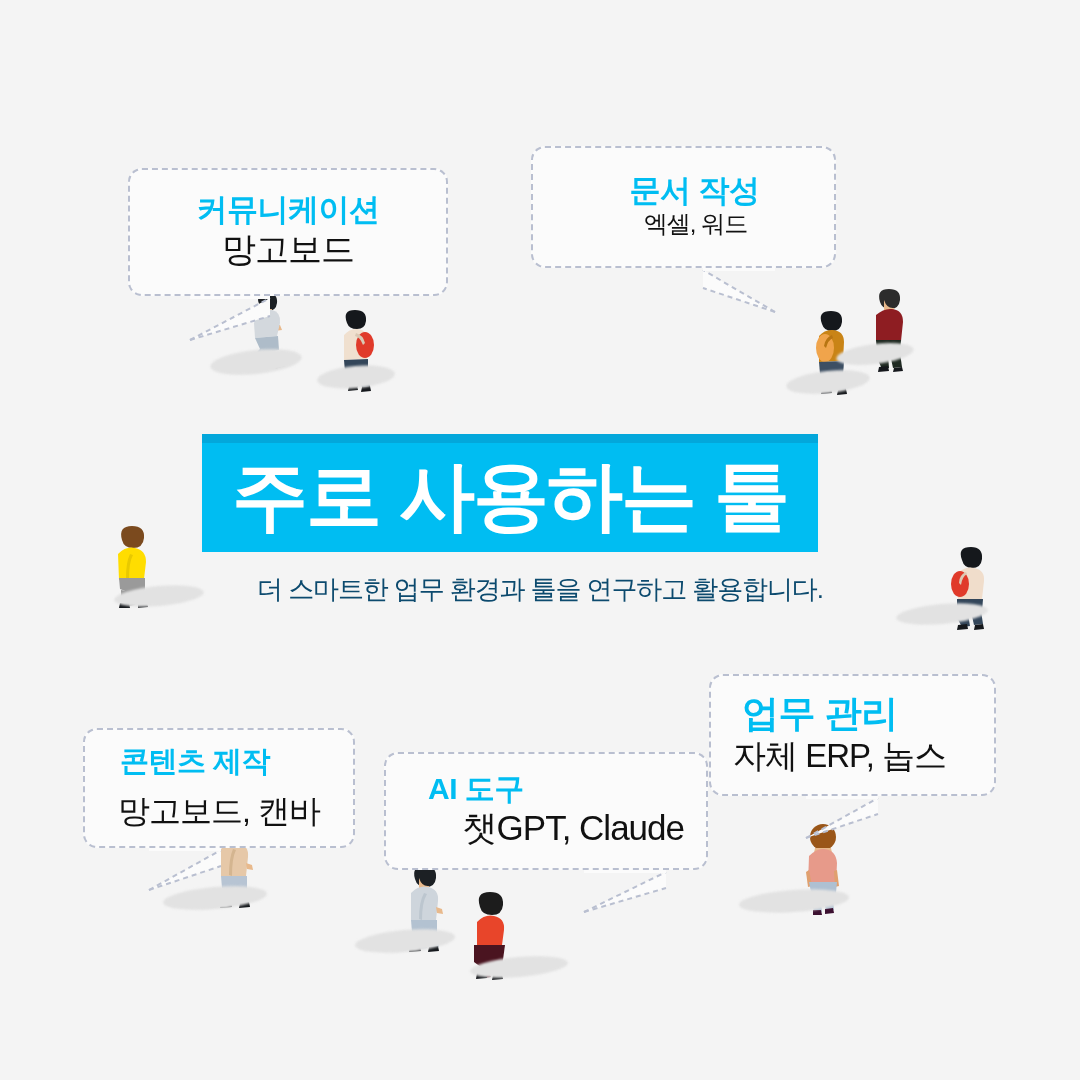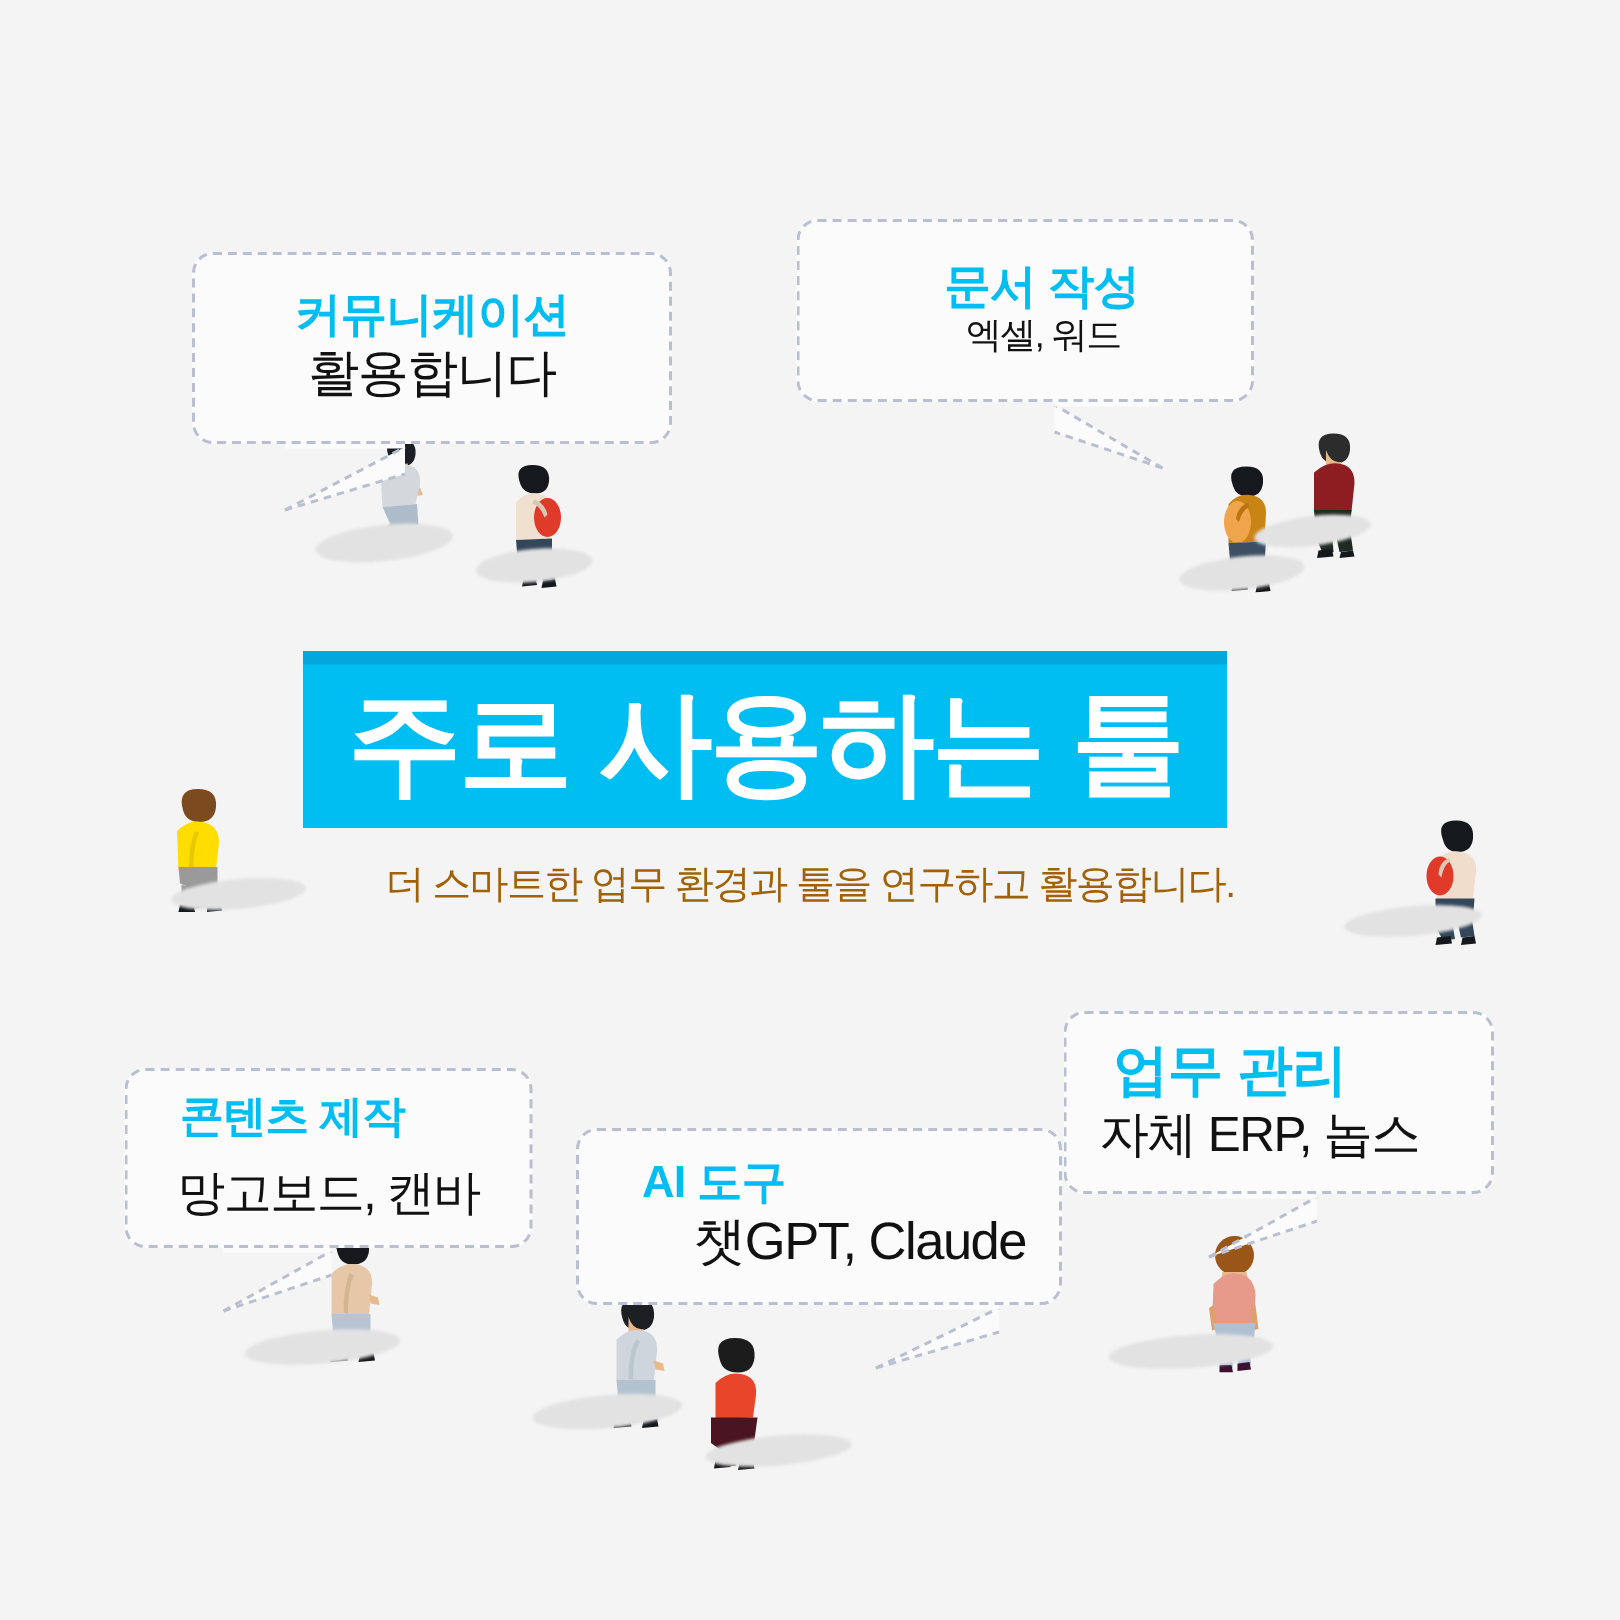--- a/index.html
+++ b/index.html
@@ -77,21 +77,21 @@
     white-space: nowrap;
     margin-top: -4px;
   }
   #subtitle {
     position: absolute;
     left: 0;
     top: 572px;
     width: 1080px;
     text-align: center;
     font-size: 26px;
-    color: #a16207;
+    color: #0c4a6e;
     letter-spacing: -1.1px;
     white-space: nowrap;
   }
 
   
   .person { position: absolute; }
   .shadow {
     position: absolute;
     background: #e2e2e2;
     border-radius: 50%;
@@ -251,21 +251,21 @@
     </svg>
   </div>
 
   <div id="banner">
     <span id="banner-text">주로 사용하는 툴</span>
   </div>
   <div id="subtitle">더 스마트한 업무 환경과 툴을 연구하고 활용합니다.</div>
 
   <div class="bubble" style="left:128px; top:168px; width:320px; height:128px;">
     <div class="b-title" style="font-size:31px; text-align:center;">커뮤니케이션</div>
-    <div class="b-sub" style="font-size:34px; text-align:center;">활용합니다</div>
+    <div class="b-sub" style="font-size:34px; text-align:center;">망고보드</div>
     <div class="tail" style="left:58px; top:126px;">
       <svg width="90" height="46" viewBox="0 0 90 46">
         <polygon points="2,44 82,2 82,20" fill="#fbfbfb"></polygon>
         <path d="M2 44 L82 2" stroke="#b9bfd0" stroke-width="2" stroke-dasharray="5 4" fill="none"></path>
         <path d="M2 44 L82 20" stroke="#b9bfd0" stroke-width="2" stroke-dasharray="5 4" fill="none"></path>
         <rect x="2" y="0" width="80" height="3" fill="#fbfbfb"></rect>
       </svg>
     </div>
   </div>
 
@@ -275,21 +275,21 @@
     <div class="tail" style="left:168px; top:120px;">
       <svg width="80" height="46" viewBox="0 0 80 46">
         <polygon points="74,44 2,2 2,20" fill="#fbfbfb"></polygon>
         <path d="M74 44 L2 2" stroke="#b9bfd0" stroke-width="2" stroke-dasharray="5 4" fill="none"></path>
         <path d="M74 44 L2 20" stroke="#b9bfd0" stroke-width="2" stroke-dasharray="5 4" fill="none"></path>
         <rect x="2" y="0" width="72" height="3" fill="#fbfbfb"></rect>
       </svg>
     </div>
   </div>
 
-  <div class="bubble" style="left:83px; top:712px; width:272px; height:120px;gap:14px;">
+  <div class="bubble" style="left:83px; top:728px; width:272px; height:120px;gap:14px;">
     <div class="b-title" style="font-size:29px; text-align:left; padding-left:13px;">콘텐츠 제작</div>
     <div class="b-sub" style="font-size:32px; text-align:center;">망고보드, 캔바</div>
     <div class="tail" style="left:62px; top:118px;">
       <svg width="80" height="44" viewBox="0 0 80 44">
         <polygon points="2,42 74,2 74,18" fill="#fbfbfb"></polygon>
         <path d="M2 42 L74 2" stroke="#b9bfd0" stroke-width="2" stroke-dasharray="5 4" fill="none"></path>
         <path d="M2 42 L74 18" stroke="#b9bfd0" stroke-width="2" stroke-dasharray="5 4" fill="none"></path>
         <rect x="2" y="0" width="72" height="3" fill="#fbfbfb"></rect>
       </svg>
     </div>

